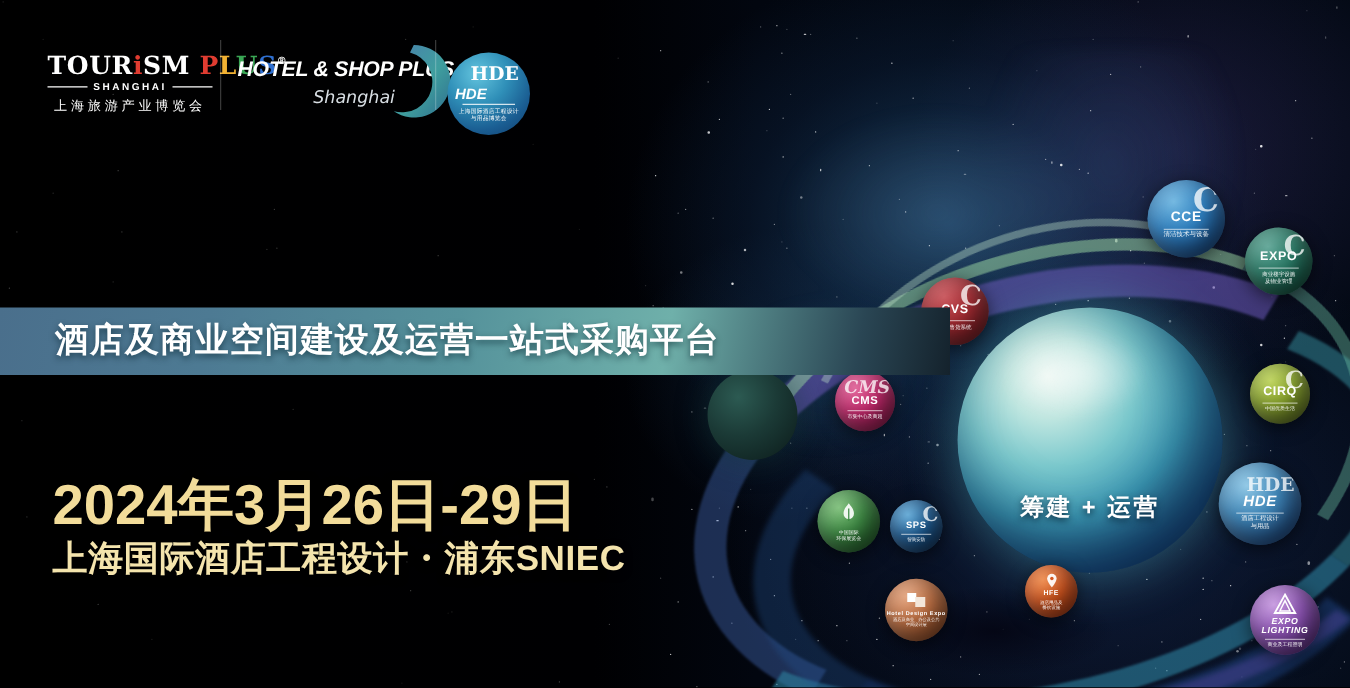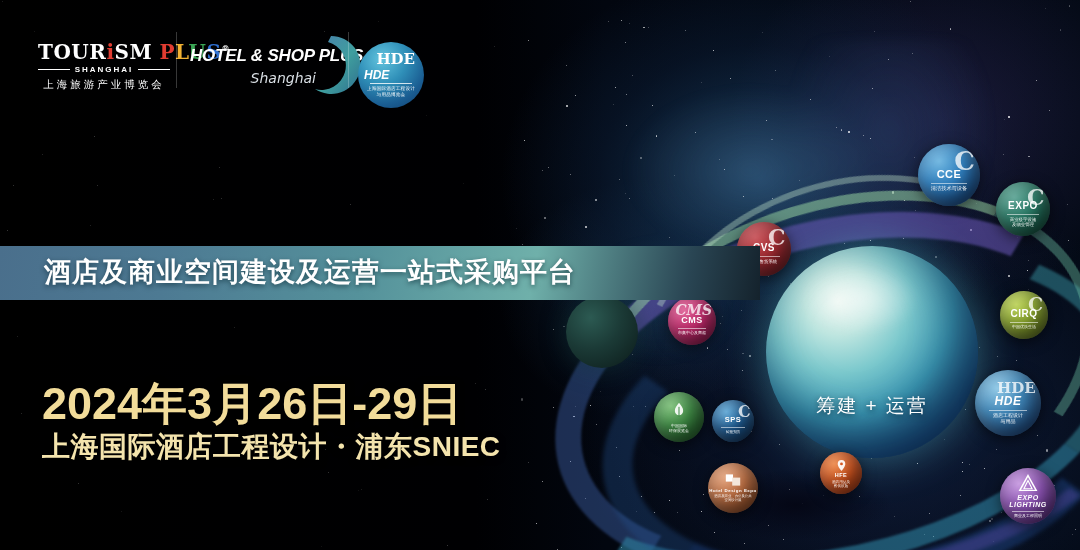--- a/index.html
+++ b/index.html
@@ -88,21 +88,21 @@
     color:transparent;
     background:linear-gradient(150deg,#f3f6d8 0%,#cfe9b4 28%,#8fd0a8 55%,#e8f3d4 80%,#b9dfae 100%);
     -webkit-background-clip:text;background-clip:text;
     text-shadow:none;
     filter:drop-shadow(0 2px 4px rgba(10,40,50,.55));
   }
   .sphere-text{
     position:absolute;left:0;right:0;bottom:34px;text-align:center;color:#ffffff;
     text-shadow:0 2px 6px rgba(2,20,40,.75);
   }
-  .sphere-text .l1{font-size:19px;font-weight:400;letter-spacing:2px;margin-bottom:5px;}
+  .sphere-text .l1{font-size:19px;font-weight:700;letter-spacing:2px;margin-bottom:5px;}
   .sphere-text .l2{font-size:21px;font-weight:700;letter-spacing:2px;}
 
   
   .badge{
     position:absolute;border-radius:50%;
     display:flex;flex-direction:column;align-items:center;justify-content:center;
     color:#fff;text-align:center;overflow:hidden;
     box-shadow:0 3px 14px rgba(0,0,0,.55), inset -6px -8px 18px rgba(0,0,0,.45), inset 5px 6px 16px rgba(255,255,255,.18);
   }
   .badge .bmark{

